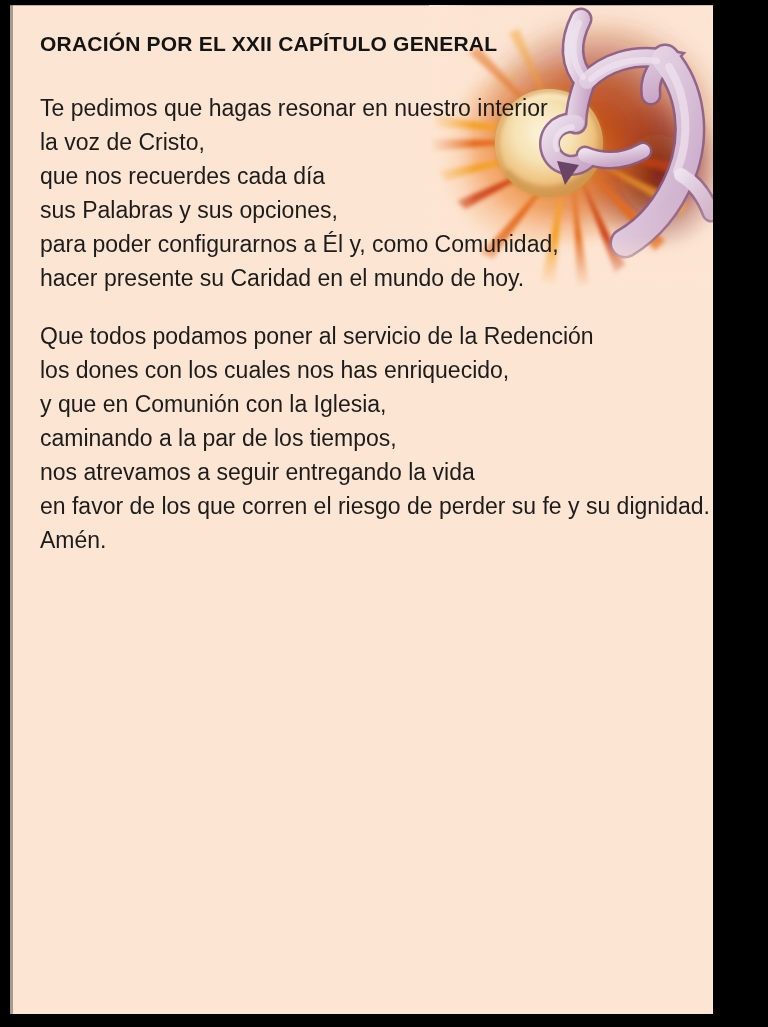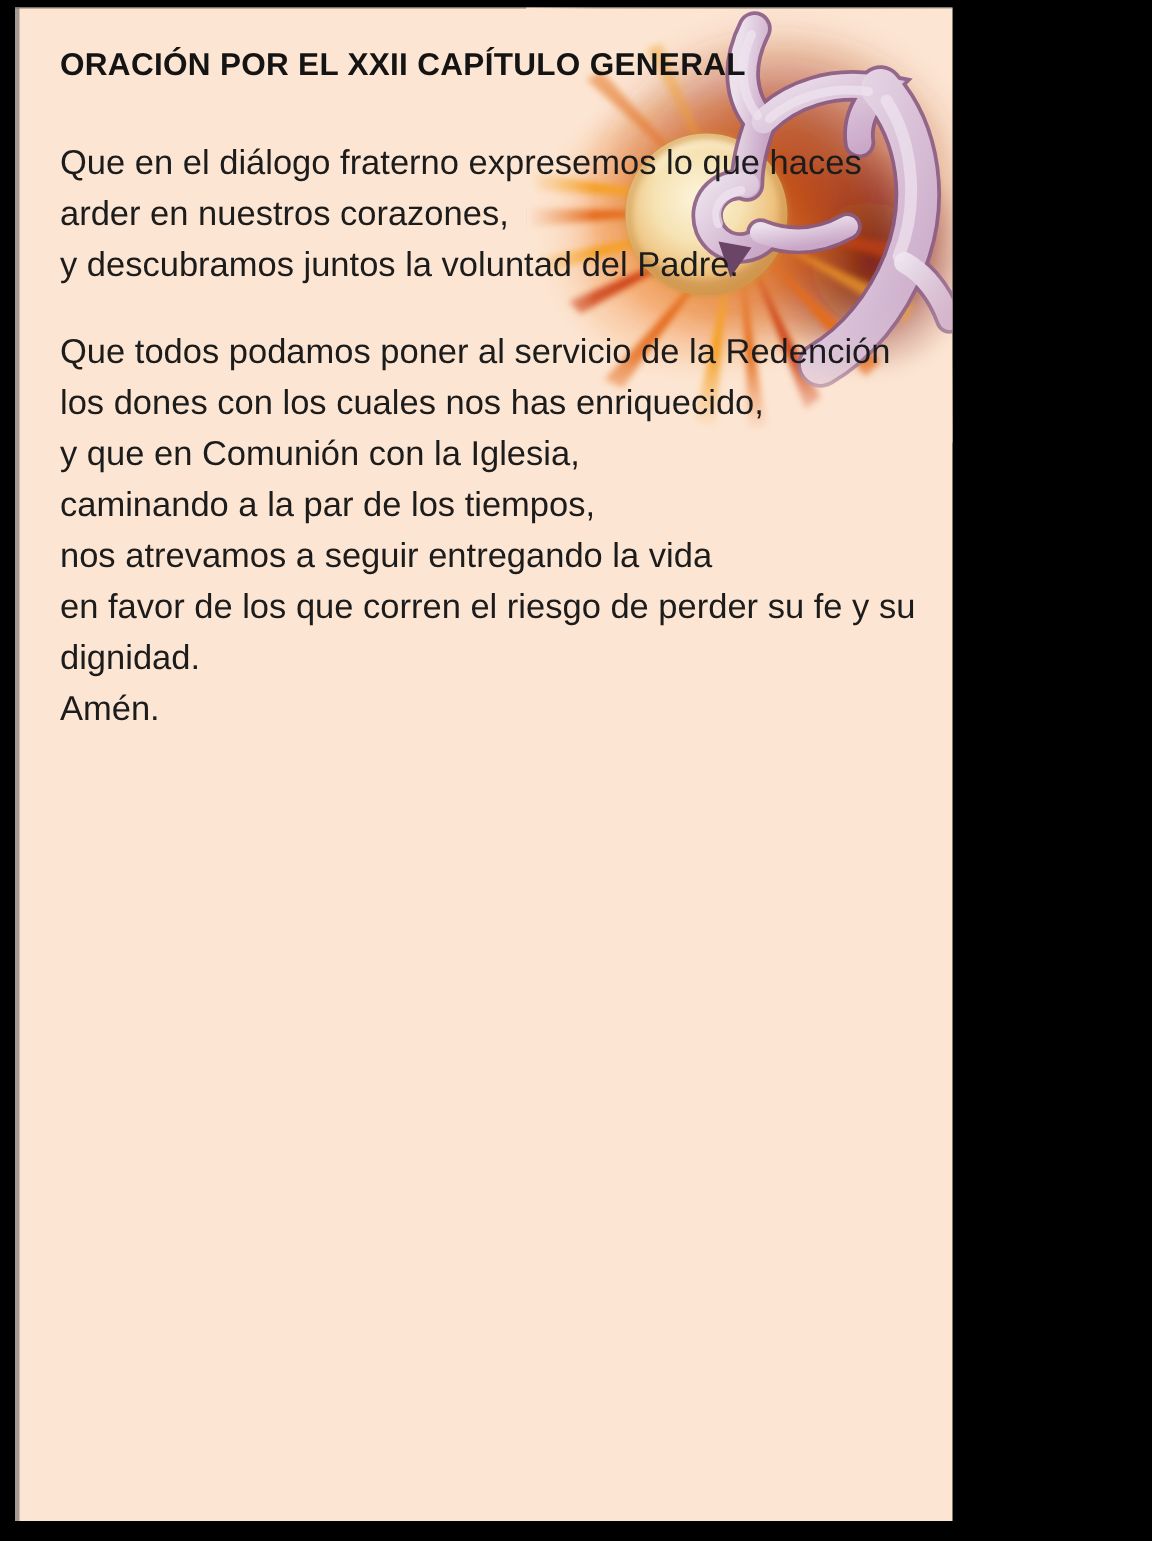--- a/index.html
+++ b/index.html
@@ -6,21 +6,21 @@
   body {
     width: 768px; height: 1027px;
     background: #000000;
     position: relative;
     overflow: hidden;
     font-family: "Liberation Sans", "DejaVu Sans", sans-serif;
   }
   .page {
     position: absolute;
     left: 10px; top: 5px;
-    width: 625px; height: 1009px;
+    width: 703px; height: 1009px;
     background: #fce5d2;
     box-shadow: inset 3px 0 0 rgba(95,95,95,.55), inset 0 1px 0 rgba(95,95,95,.4);
     overflow: hidden;
   }
   .content {
     position: relative;
     z-index: 2;
     padding: 26px 0 0 30px;
   }
   h1.title {
@@ -148,23 +148,26 @@
           <path d="M143 122 C130 124 124 134 128 144" stroke-width="6"></path>
         </g>
       </g>
       <path d="M128 156 L136 180 L150 160 Z" fill="#6b4566"></path>
     </svg>
     <div class="artwork-fade"></div>
   </div>
 
   <div class="content">
     <h1 class="title">ORACIÓN POR EL XXII CAPÍTULO GENERAL</h1>
-    <p class="verse">Que en el diálogo fraterno expresemos lo que haces
-arder en nuestros corazones,
-y descubramos juntos la voluntad del Padre.</p>
+    <p class="verse">Te pedimos que hagas resonar en nuestro interior
+la voz de Cristo,
+que nos recuerdes cada día
+sus Palabras y sus opciones,
+para poder configurarnos a Él y, como Comunidad,
+hacer presente su Caridad en el mundo de hoy.</p>
     <p class="verse">Que todos podamos poner al servicio de la Redención
 los dones con los cuales nos has enriquecido,
 y que en Comunión con la Iglesia,
 caminando a la par de los tiempos,
 nos atrevamos a seguir entregando la vida
 en favor de los que corren el riesgo de perder su fe y su dignidad.
 Amén.</p>
   </div>
 
 </div>

